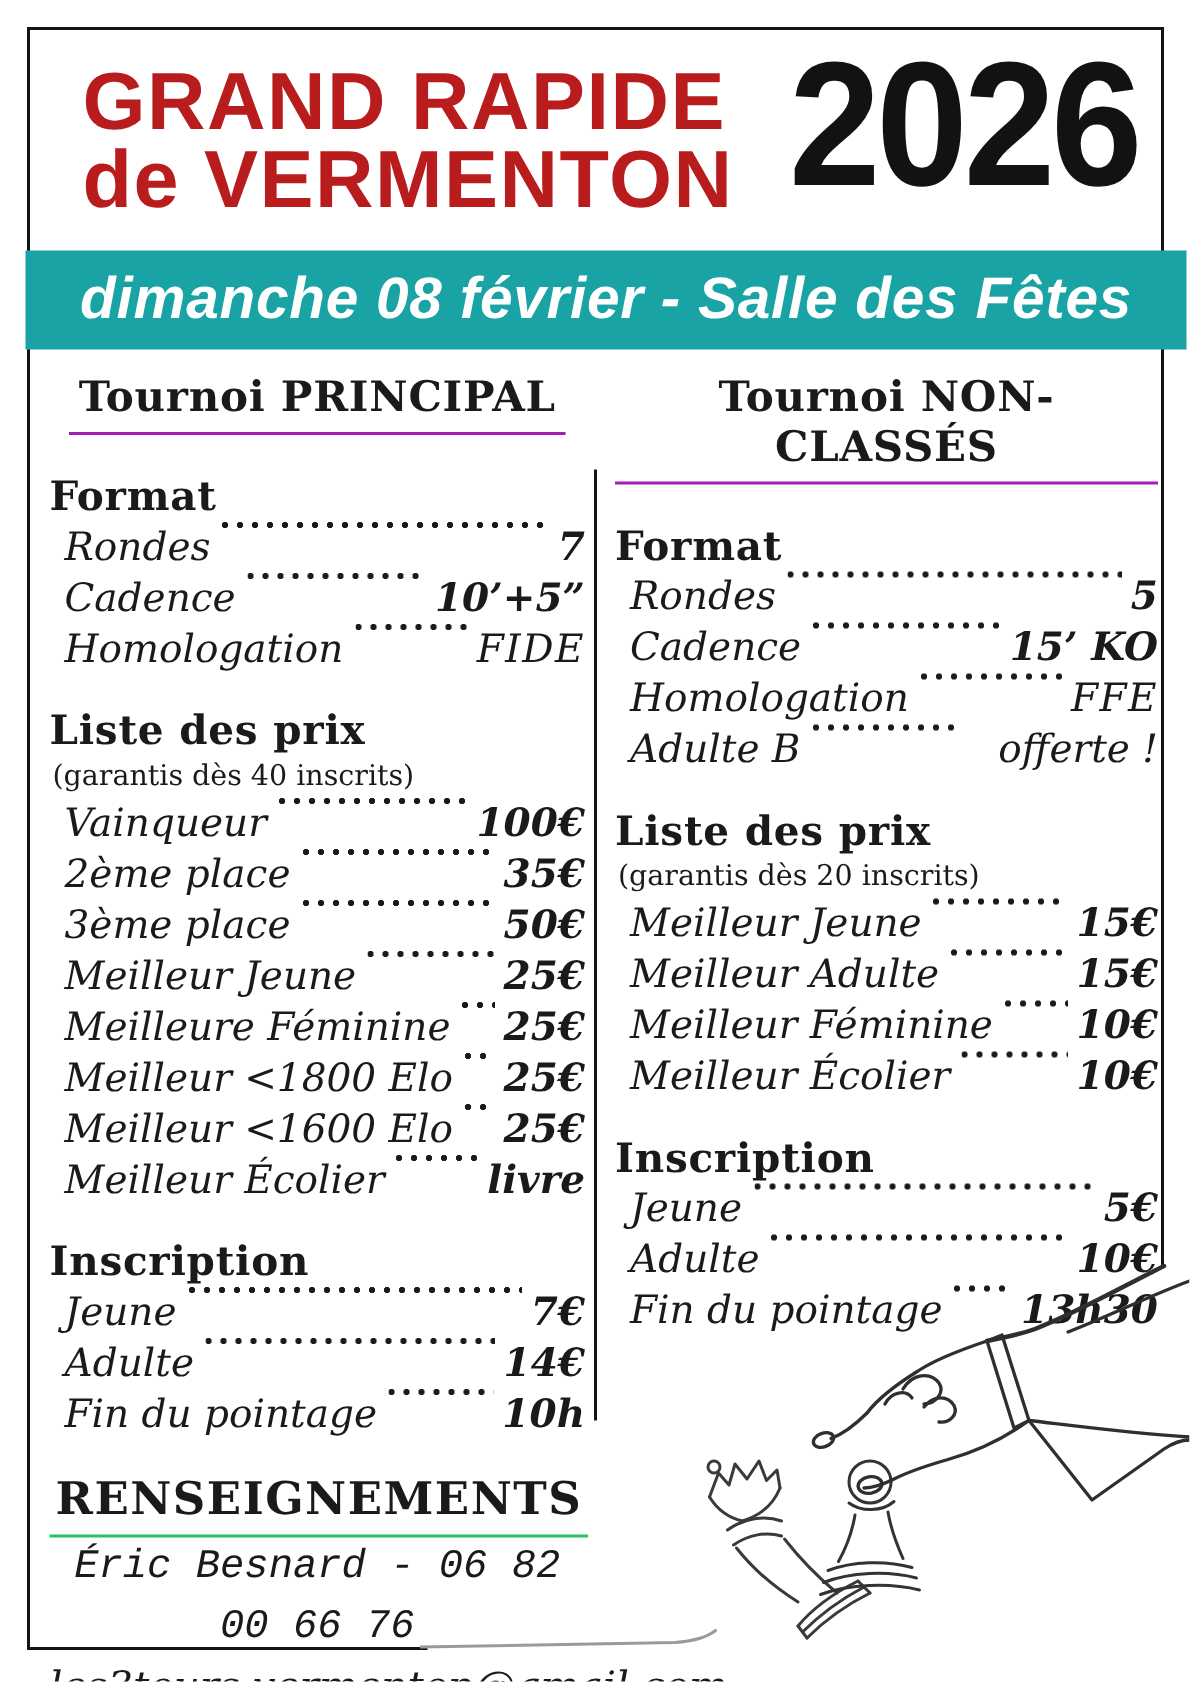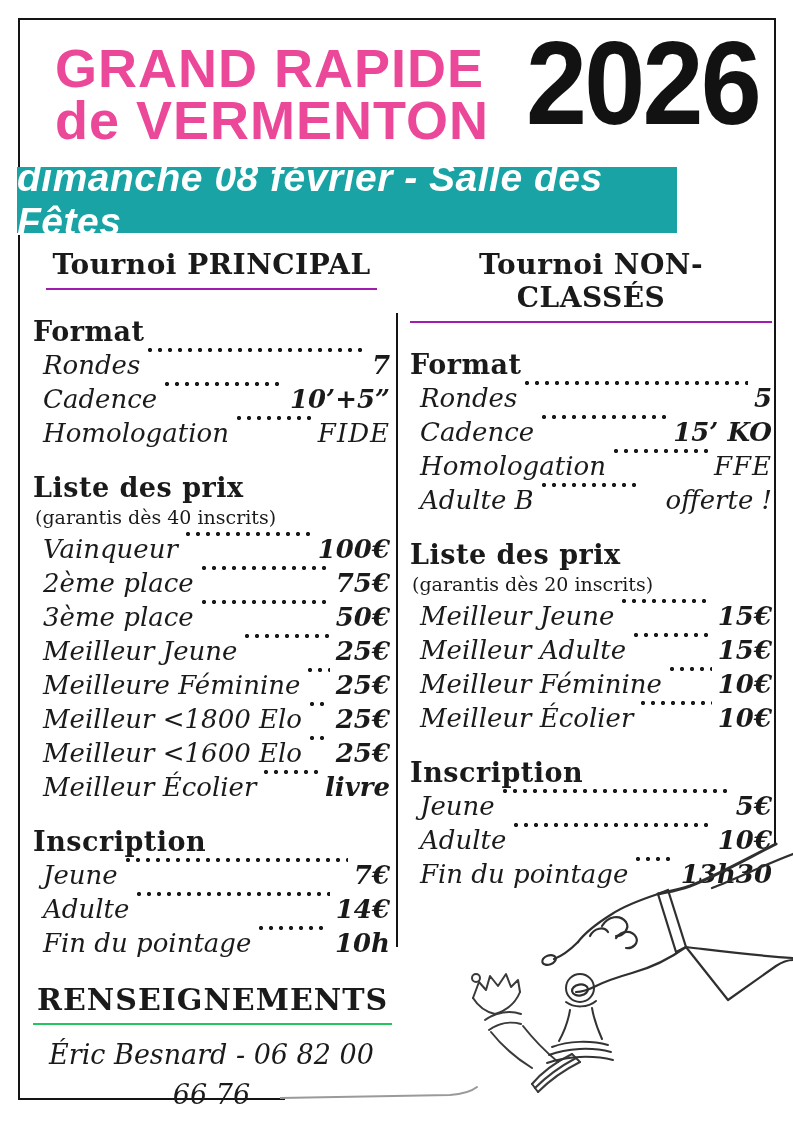--- a/index.html
+++ b/index.html
@@ -11,27 +11,27 @@
   .frame{position:absolute;background:#141414;}
   .frame.top{left:18px;top:18px;width:757px;height:2px;}
   .frame.left{left:18px;top:18px;width:2px;height:1082px;}
   .frame.right{left:774px;top:18px;width:2px;height:827px;}
   .frame.bottom{left:18px;top:1098px;width:267px;height:2px;}
   .divider{position:absolute;left:396px;top:313px;width:2px;height:634px;background:#141414;}
 
   
   .masthead{position:absolute;left:55px;top:42px;width:470px;
     font-family:"Liberation Sans", sans-serif;font-weight:700;
-    font-size:54px;line-height:52px;letter-spacing:1px;color:#ec4899;}
+    font-size:54px;line-height:52px;letter-spacing:1px;color:#b91c1c;}
   .year{position:absolute;left:526px;top:24px;
     font-family:"Liberation Sans", sans-serif;font-weight:700;
     font-size:118px;line-height:118px;letter-spacing:-3px;color:#121212;
     transform:scaleX(0.93);transform-origin:left top;}
 
-  .banner{position:absolute;left:17px;top:167px;width:660px;height:66px;
+  .banner{position:absolute;left:17px;top:167px;width:774px;height:66px;
     background:#19a3a4;display:flex;align-items:center;justify-content:center;}
   .banner span{font-family:"Liberation Sans", sans-serif;font-style:italic;font-weight:700;
     font-size:39px;color:#ffffff;letter-spacing:0.5px;}
 
   
   .col{position:absolute;top:248px;}
   .col.leftcol{left:33px;width:357px;}
   .col.rightcol{left:410px;width:362px;}
   .col-header{text-align:center;margin-bottom:26px;}
   .col-header span{display:inline-block;font-weight:700;font-size:28px;
@@ -50,21 +50,21 @@
     background-size:10px 4px;background-repeat:repeat-x;background-position:left bottom;}
   .row .val{font-weight:700;font-style:italic;white-space:nowrap;}
   .row .val.light{font-weight:400;letter-spacing:1px;}
   .row .val.script{font-weight:400;margin-left:24px;}
 
   
   .contact{margin-top:22px;text-align:center;}
   .contact .heading span{display:inline-block;font-weight:700;font-size:30px;letter-spacing:1px;
     padding:0 4px 6px 4px;border-bottom:2px solid #22c55e;}
   .contact .line{font-style:italic;font-size:27px;line-height:40px;}
-  .contact .line.first{margin-top:10px;}
+  .contact .line.first{font-family:Liberation Mono, monospace;}
 
   
   .art{position:absolute;left:280px;top:840px;width:513px;height:281px;}
   .art svg{display:block;}
 </style>
 </head>
 <body>
 
 <div class="frame top"></div>
 <div class="frame left"></div>
@@ -113,21 +113,21 @@
     <div class="note">(garantis dès 40 inscrits)</div>
     <div class="rows">
       <div class="row">
         <span class="lbl">Vainqueur</span>
         <span class="dots"></span>
         <span class="val">100€</span>
       </div>
       <div class="row">
         <span class="lbl">2ème place</span>
         <span class="dots"></span>
-        <span class="val">75€</span>
+        <span class="val">35€</span>
       </div>
       <div class="row">
         <span class="lbl">3ème place</span>
         <span class="dots"></span>
         <span class="val">50€</span>
       </div>
       <div class="row">
         <span class="lbl">Meilleur Jeune</span>
         <span class="dots"></span>
         <span class="val">25€</span>

